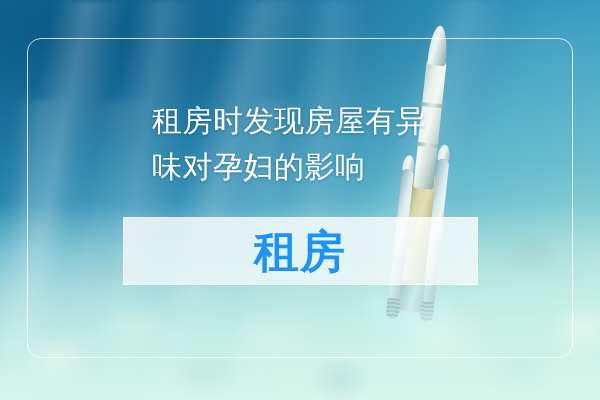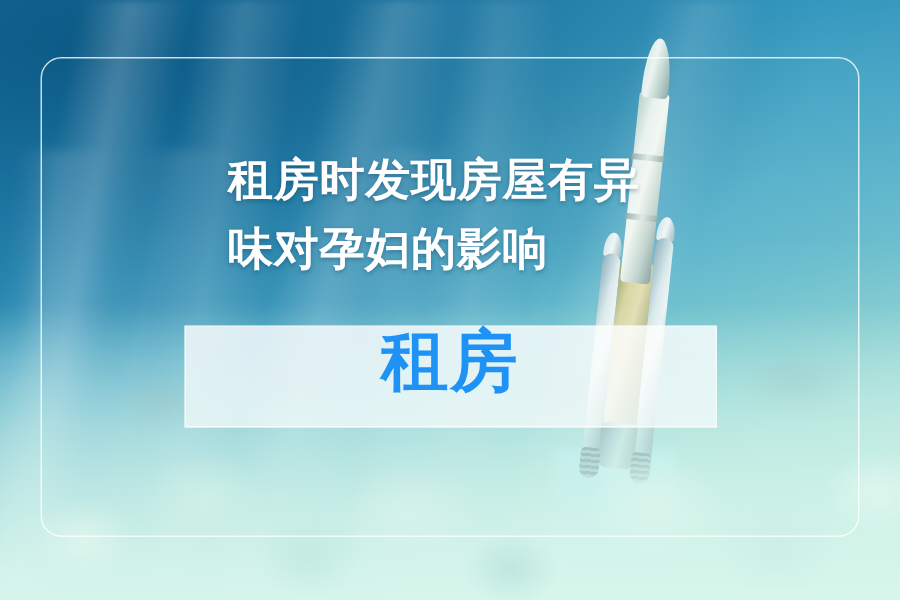--- a/index.html
+++ b/index.html
@@ -159,34 +159,35 @@
   }
 
   
   .title{
     position:absolute;
     left:152px;top:98px;
     width:330px;
     color:#ffffff;
     font-size:30px;
     line-height:46px;
-    font-weight:bold;
+    font-weight:normal;
     letter-spacing:.5px;
     text-shadow:0 1px 3px rgba(10,60,90,.38);
     white-space:pre-line;
   }
 
   .tag-bar{
     position:absolute;
     left:123px;top:217px;
     width:355px;height:68px;
     background:linear-gradient(180deg, rgba(255,255,255,.80) 0%, rgba(255,255,255,.72) 55%, rgba(255,255,255,.66) 100%);
     border:1px solid rgba(255,255,255,.55);
     box-sizing:border-box;
     display:flex;
+    align-items:center;
   }
   .tag-text{
     margin-left:130px;
     color:#1e93f5;
     font-size:45px;
     line-height:45px;
     font-weight:bold;
     letter-spacing:1px;
   }
 </style>

